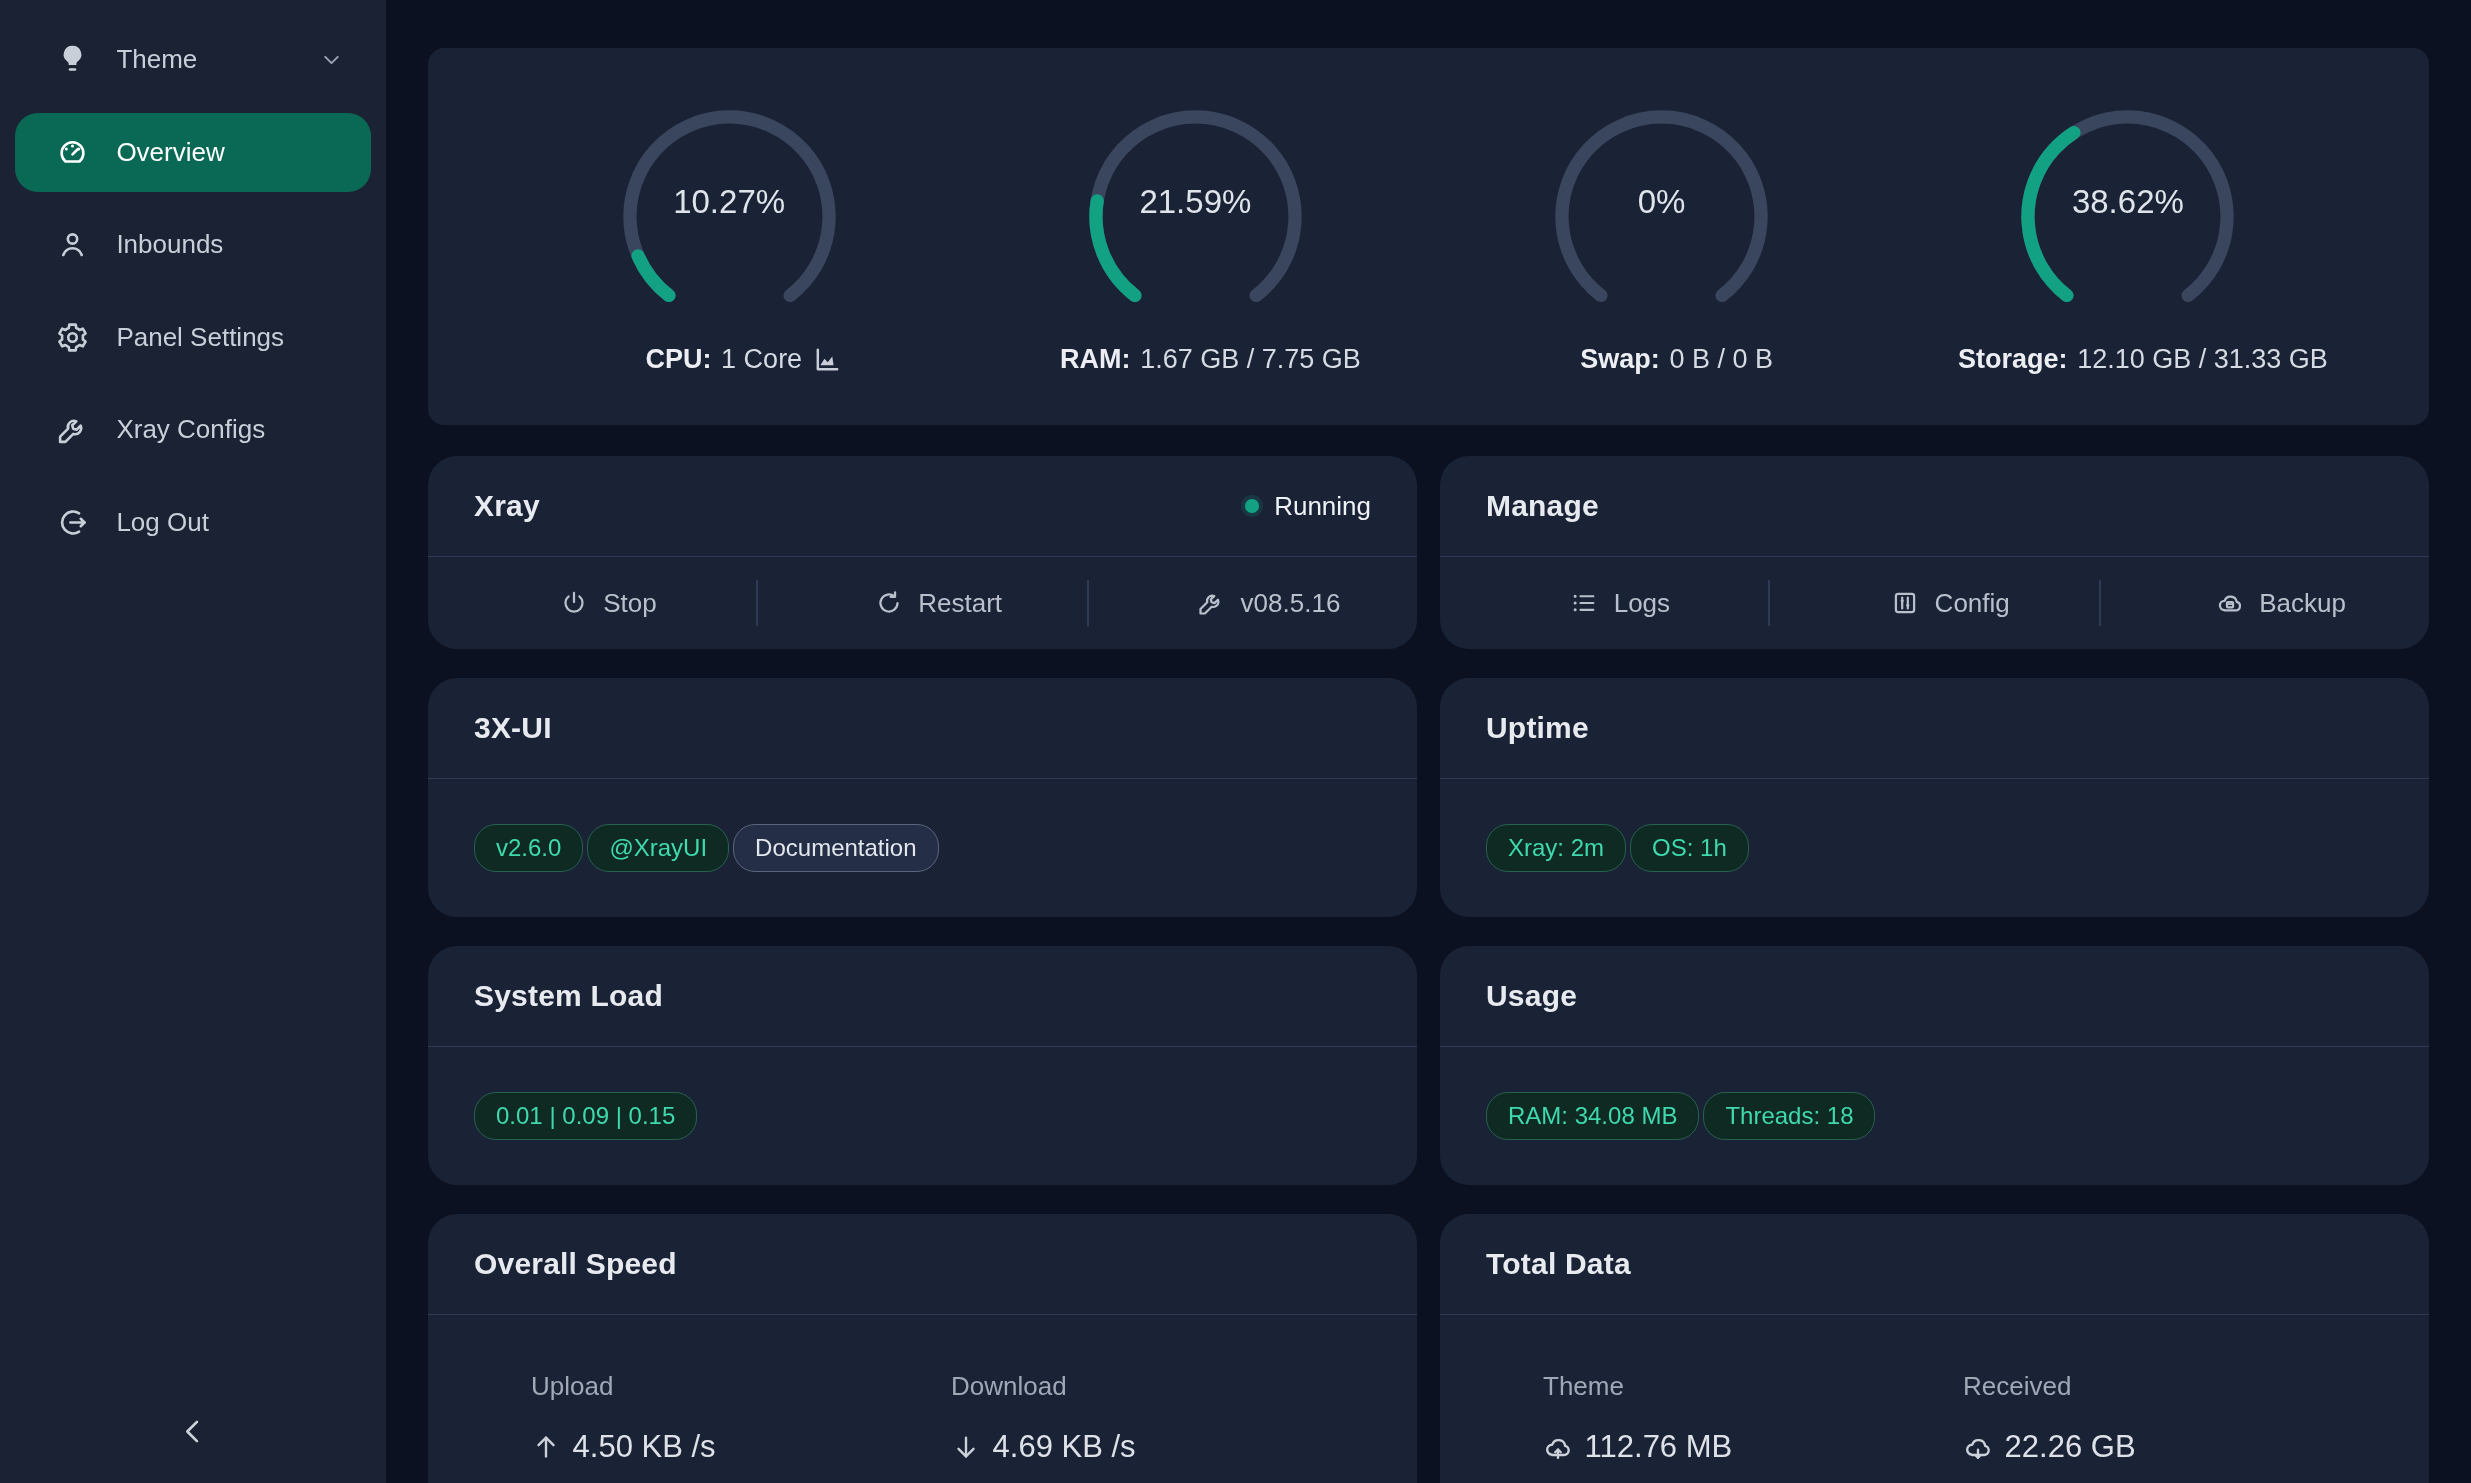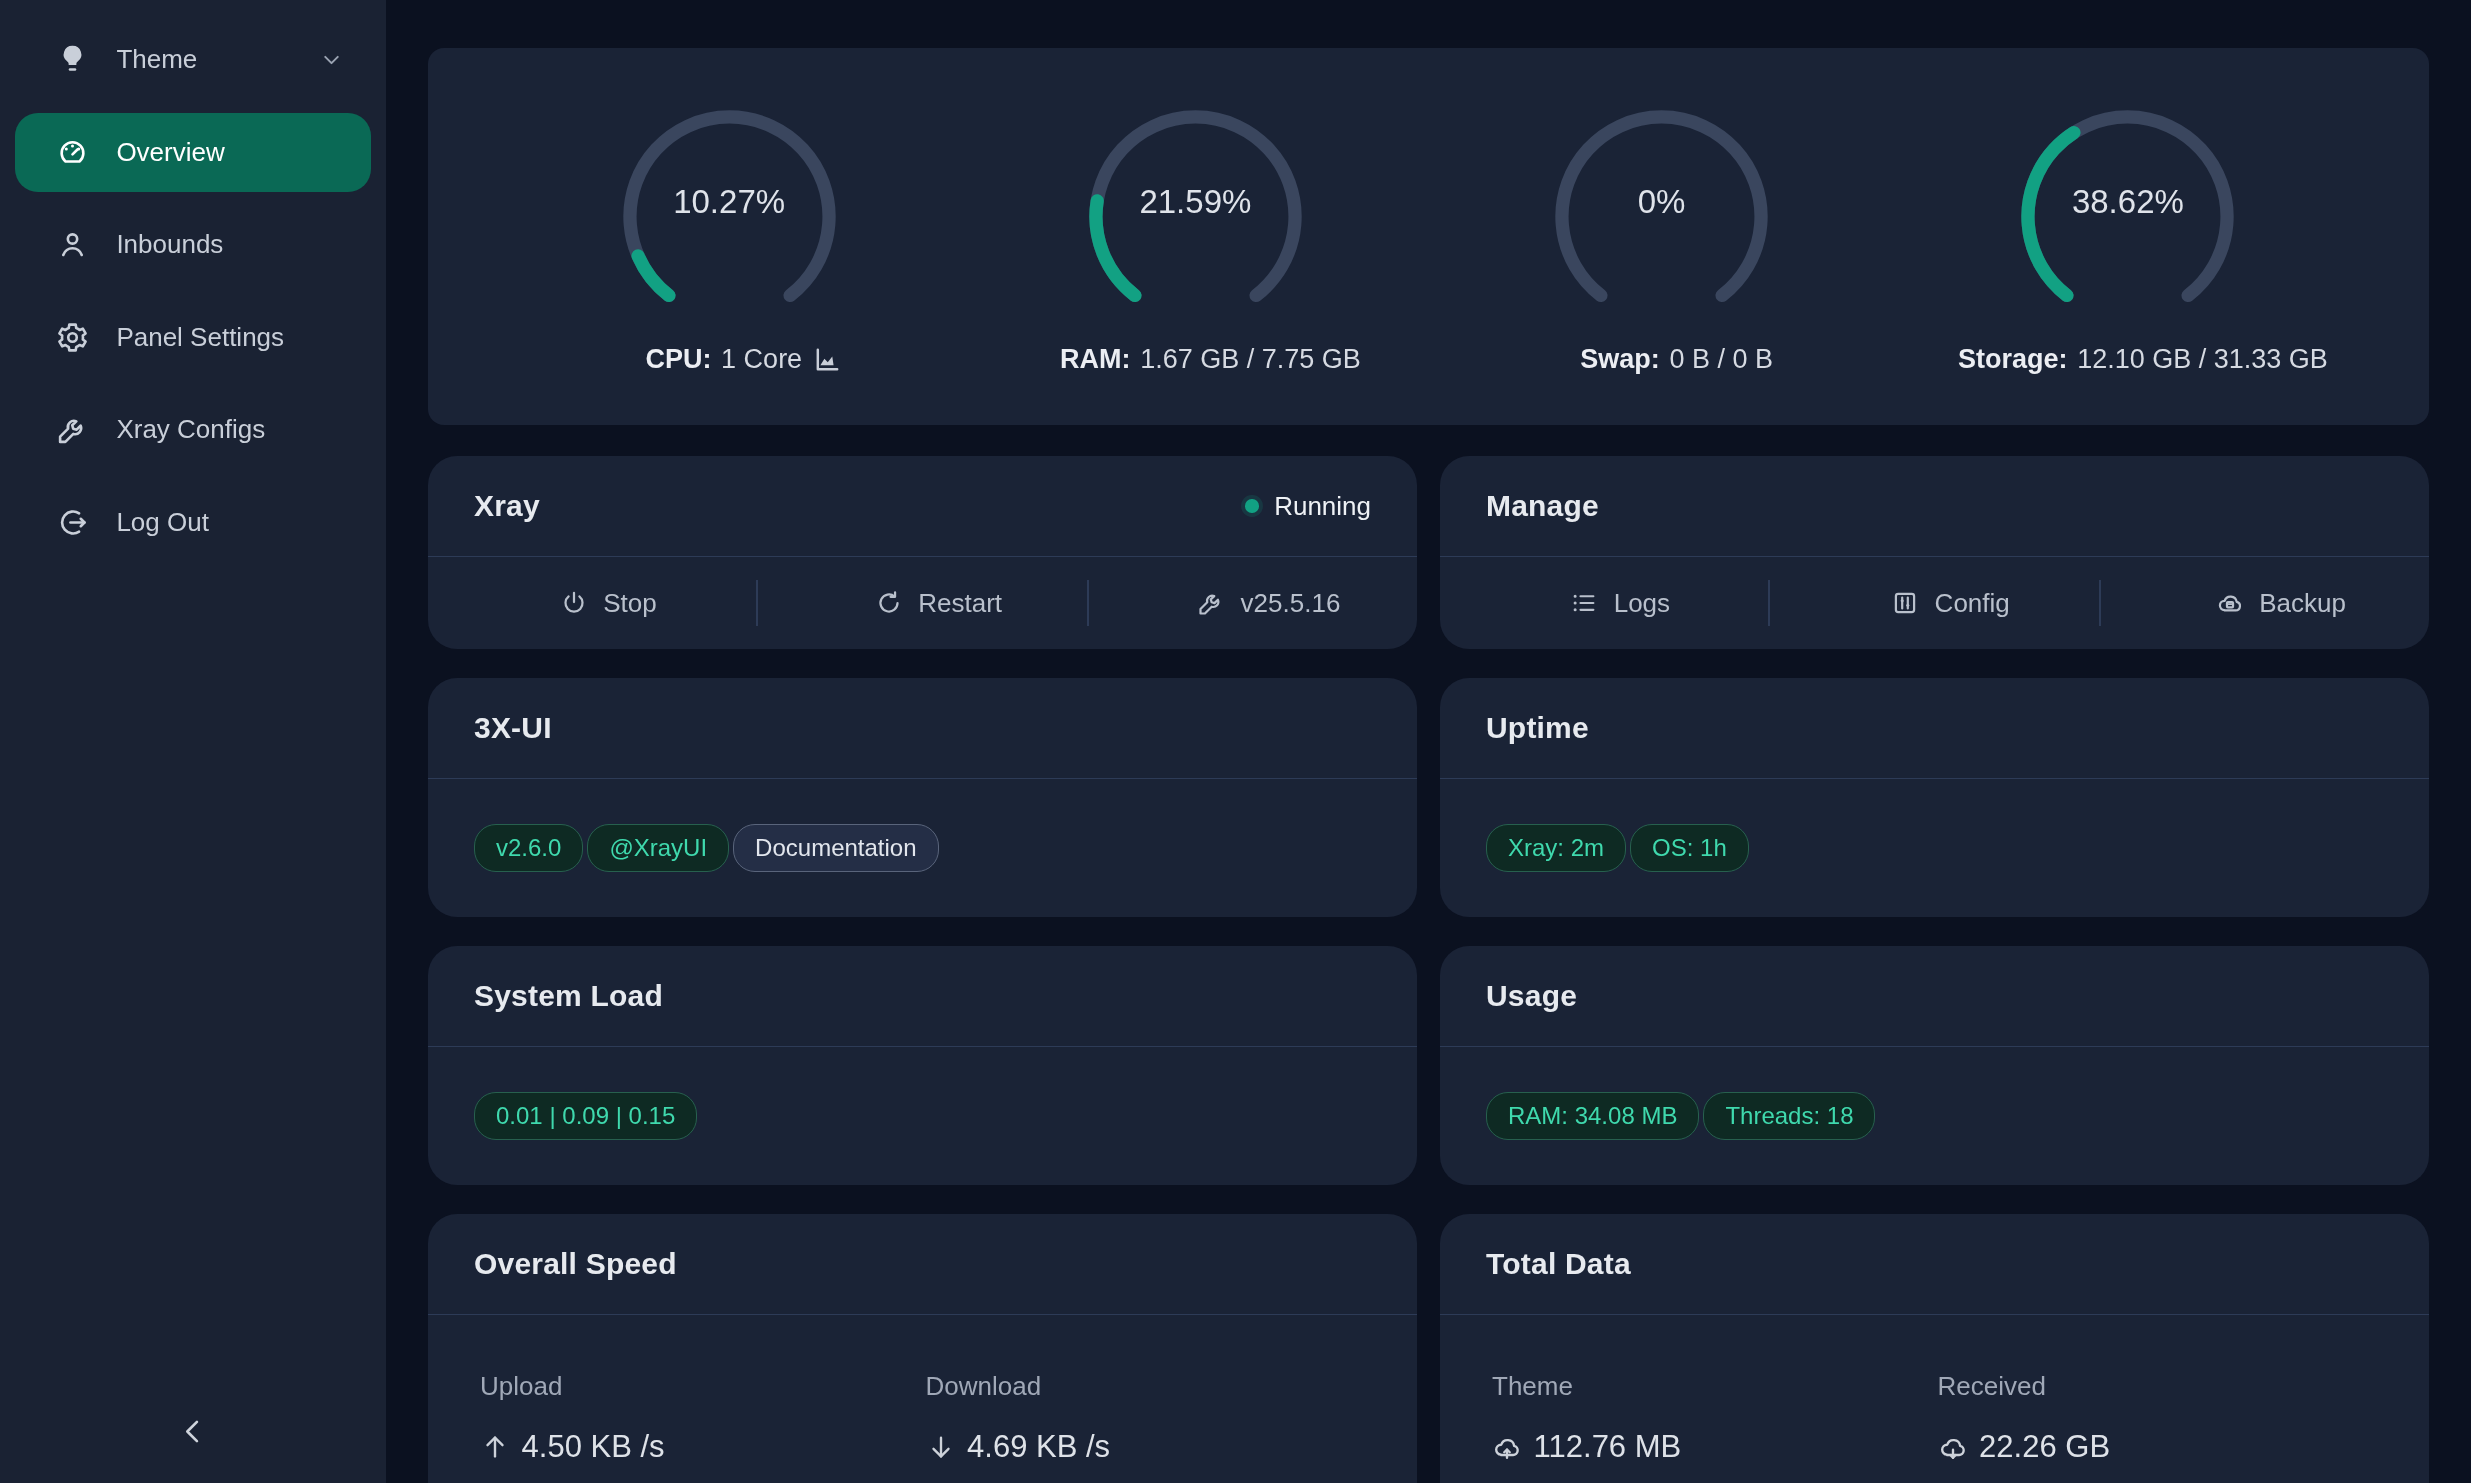--- a/index.html
+++ b/index.html
@@ -73,21 +73,21 @@
   .action-btn .ic{width:28px; height:28px; display:inline-flex;}
   .action-btn .ic svg{width:100%; height:100%;}
   .vdiv{width:1.9px; background:var(--divider); margin:23px 0;}
   .tag-body{height:138px; display:flex; align-items:center; gap:4px; padding:0 46px;}
   .tag{
     font-size:24px; line-height:1; padding:10.6px 21px 11.6px; border-radius:22px;
     border:1.9px solid; white-space:nowrap;
   }
   .tag.green{color:var(--tagtext); border-color:var(--tagborder); background:var(--tagbg);}
   .tag.plain{color:var(--plaintext); border-color:var(--plainborder); background:var(--plainbg);}
-  .stats-body{display:grid; grid-template-columns:1fr 1fr; padding:56px 46px 0 52px;}
+  .stats-body{display:grid; grid-template-columns:1fr 1fr; padding:56px 46px 0 75px;margin-left:28px;}
   .stat-label{font-size:26px; color:var(--muted); margin-bottom:27px;}
   .stat-value{display:flex; align-items:center; gap:11.6px; font-size:31px; color:#dee2e8;}
   .stat-value .ic{width:30px; height:30px; display:inline-flex; color:#cdd2da;}
   .stat-value .ic svg{width:100%; height:100%;}
   .ic svg{stroke-linecap:round; stroke-linejoin:round;}
 </style>
 </head>
 <body>
 
 <aside class="sidebar">
@@ -249,21 +249,21 @@
             </span>
             <span>Restart</span>
           </button>
           <div class="vdiv"></div>
           <button class="action-btn">
             <span class="ic">
               <svg viewBox="0 0 24 24" fill="none" stroke="currentColor" stroke-width="1.9">
                 <path d="M14.8 6.1a4.4 4.4 0 0 0-6 5.3L3 17.2V21h3.8l5.8-5.8a4.4 4.4 0 0 0 5.3-6l-2.9 2.9-2.5-.7-.7-2.5z"></path>
               </svg>
             </span>
-            <span>v25.5.16</span>
+            <span>v08.5.16</span>
           </button>
         </div>
     </div>
 
     <div class="card h1">
       <div class="card-header">
         <span class="card-title">Manage</span>
       </div>
       <div class="actions">
           <button class="action-btn">

